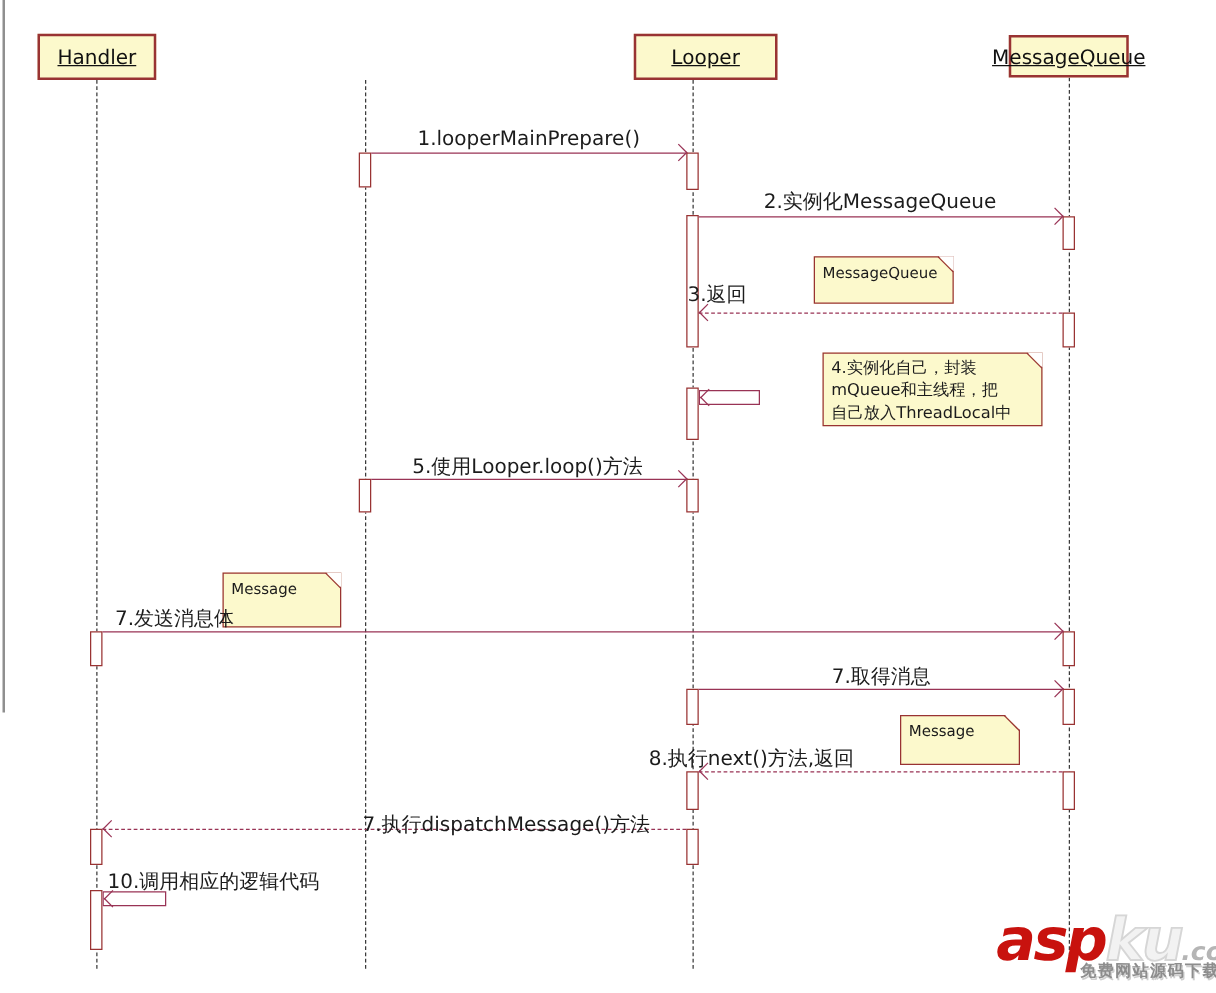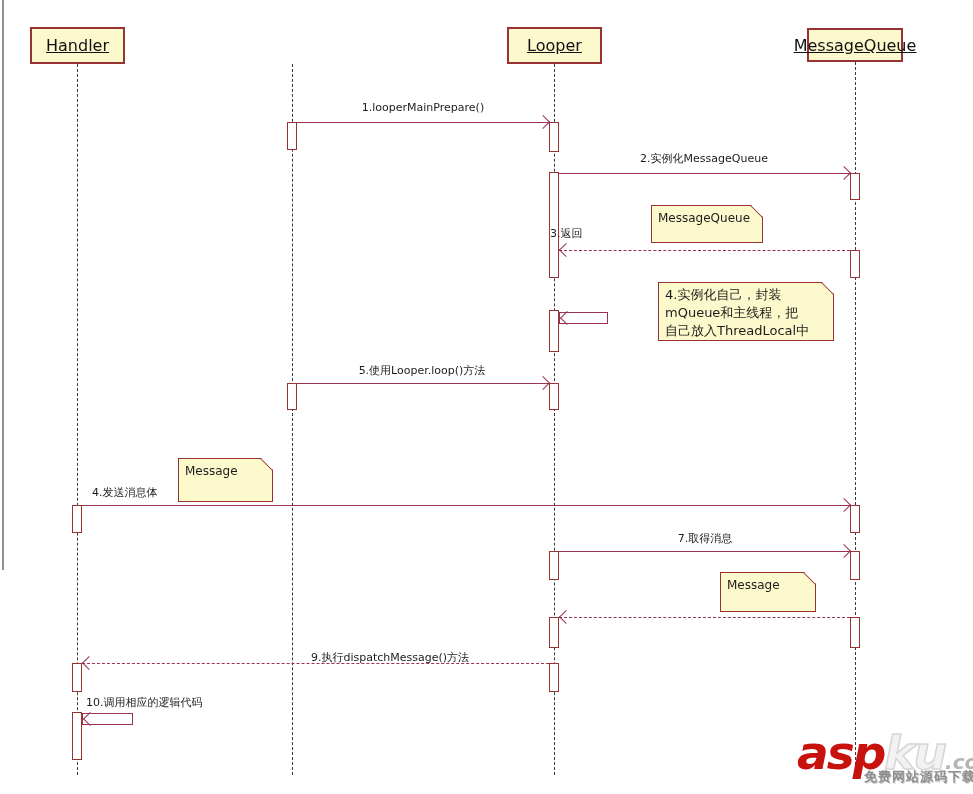--- a/index.html
+++ b/index.html
@@ -64,21 +64,21 @@
     border-right:1px solid var(--message-line);
     transform:rotate(45deg);
   }
   .chev.left{
     border-bottom:1px solid var(--message-line);
     border-left:1px solid var(--message-line);
     transform:rotate(45deg);
   }
   .mlabel{
     position:absolute;
-    font-size:11px;
+    font-size:16px;
     color:#1c1c1c;
     white-space:nowrap;
   }
   .mlabel.center{text-align:center;}
   .mlabel.right{text-align:left;}
   .note{
     position:absolute;
     box-sizing:border-box;
     background:var(--box-fill);
     border:1px solid var(--box-border);
@@ -132,21 +132,21 @@
   <div class="edge-bar" style="left:2px;top:0;width:2px;height:570px;"></div>
 
   <div class="lifeline" style="left:77px;top:64px;height:711px;"></div>
   <div class="lifeline" style="left:292px;top:64px;height:711px;"></div>
   <div class="lifeline" style="left:554px;top:64px;height:711px;"></div>
   <div class="lifeline" style="left:855px;top:62px;height:713px;"></div>
 
   <div class="head" style="left:30px;top:27px;width:95px;height:37px;">
     <span>Handler</span>
   </div>
-  <div class="head" style="left:507px;top:27px;width:95px;height:37px;">
+  <div class="head" style="left:507px;top:27px;width:115px;height:37px;">
     <span>Looper</span>
   </div>
   <div class="head" style="left:807px;top:28px;width:96px;height:34px;">
     <span>MessageQueue</span>
   </div>
 
   <div class="act" style="left:287px;top:122px;height:28px;"></div>
   <div class="act" style="left:549px;top:122px;height:30px;"></div>
   <div class="act" style="left:549px;top:172px;height:106px;"></div>
   <div class="act" style="left:850px;top:173px;height:27px;"></div>
@@ -191,36 +191,37 @@
   <div class="mline" style="left:297px;top:383px;width:252px;"></div>
   <div class="chev right" style="left:538px;top:378px;"></div>
   <div class="mlabel center" style="left:322px;top:363px;width:200px;">5.使用Looper.loop()方法</div>
 
   <div class="note" style="left:178px;top:458px;width:95px;height:44px;">
     <span class="note-text">Message</span>
   </div>
 
   <div class="mline" style="left:82px;top:505px;width:768px;"></div>
   <div class="chev right" style="left:839px;top:500px;"></div>
-  <div class="mlabel" style="left:92px;top:485px;">4.发送消息体</div>
+  <div class="mlabel" style="left:92px;top:485px;">7.发送消息体</div>
 
   <div class="mline" style="left:559px;top:551px;width:291px;"></div>
   <div class="chev right" style="left:839px;top:546px;"></div>
   <div class="mlabel center" style="left:605px;top:531px;width:200px;">7.取得消息</div>
 
   <div class="note" style="left:720px;top:572px;width:96px;height:40px;">
     <span class="note-text">Message</span>
   </div>
 
   <div class="mline dashed" style="left:559px;top:617px;width:291px;"></div>
   <div class="chev left" style="left:561px;top:612px;"></div>
+  <div class="mlabel right" style="left:519px;top:597px;width:200px;">8.执行next()方法,返回</div>
 
   <div class="mline dashed" style="left:82px;top:663px;width:467px;"></div>
   <div class="chev left" style="left:84px;top:658px;"></div>
-  <div class="mlabel center" style="left:290px;top:650px;width:200px;">9.执行dispatchMessage()方法</div>
+  <div class="mlabel center" style="left:290px;top:650px;width:200px;">7.执行dispatchMessage()方法</div>
 
   <div class="selfrect" style="left:82px;top:713px;width:51px;height:12px;"></div>
   <div class="chev left" style="left:85px;top:714px;"></div>
   <div class="mlabel" style="left:86px;top:695px;">10.调用相应的逻辑代码</div>
 
   <div class="wm">
     <span class="wm-asp">asp</span><span class="wm-ku">ku</span><span class="wm-com">.com</span>
   </div>
   <div class="wm-tagline" style="left:864px;top:768px;">免费网站源码下载站!</div>
 

